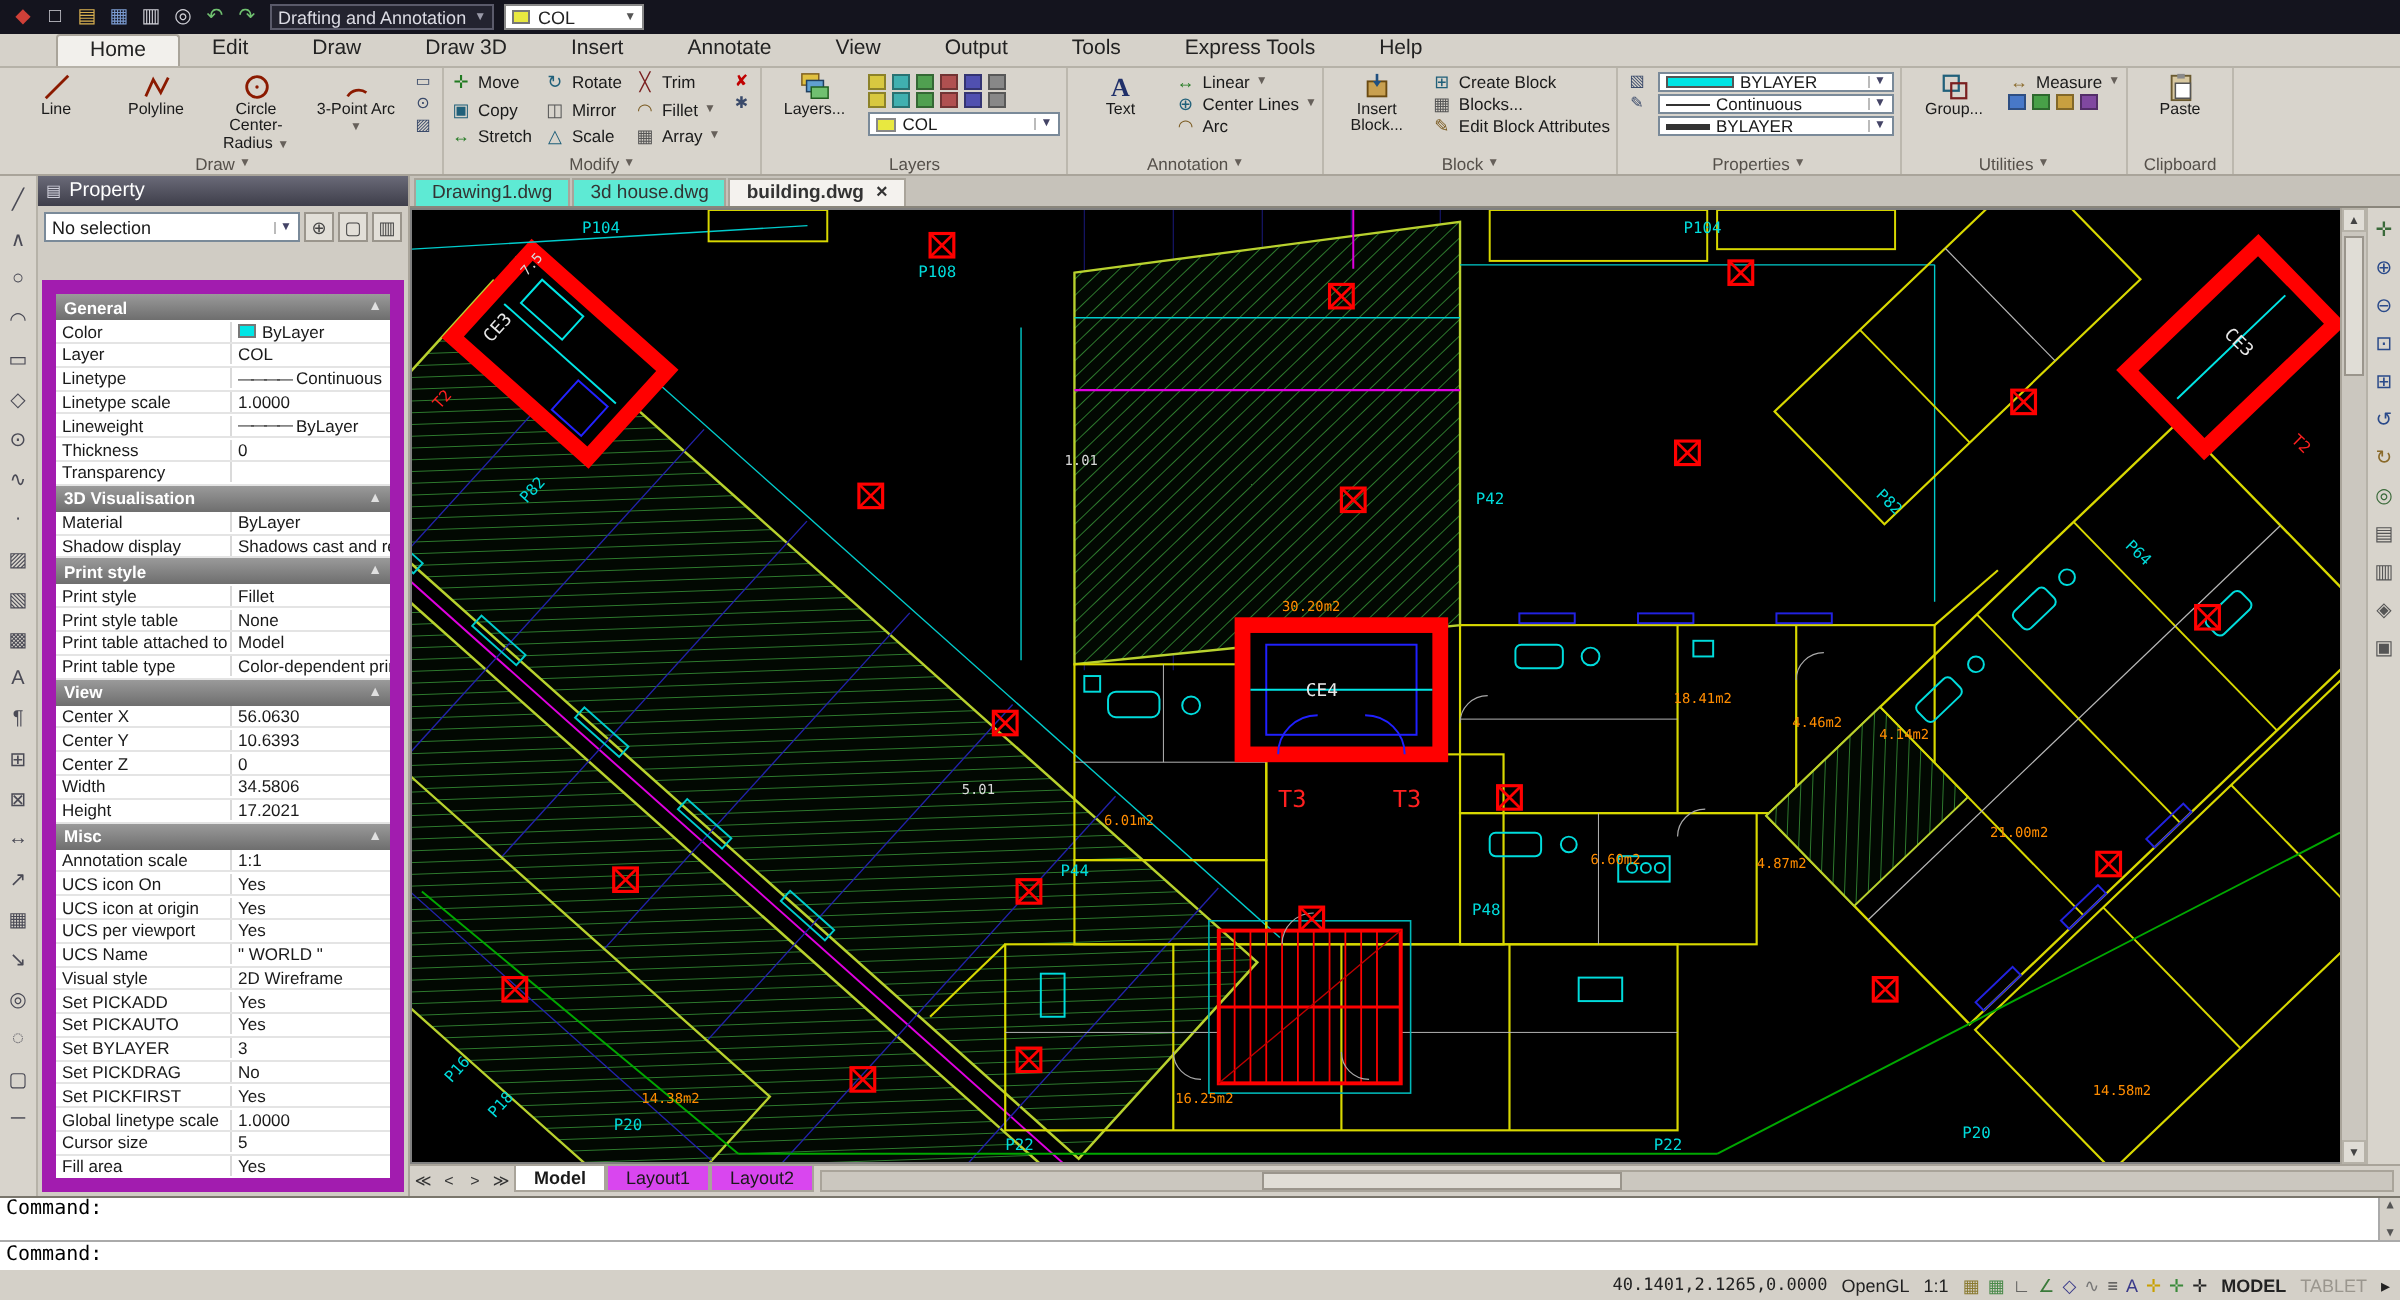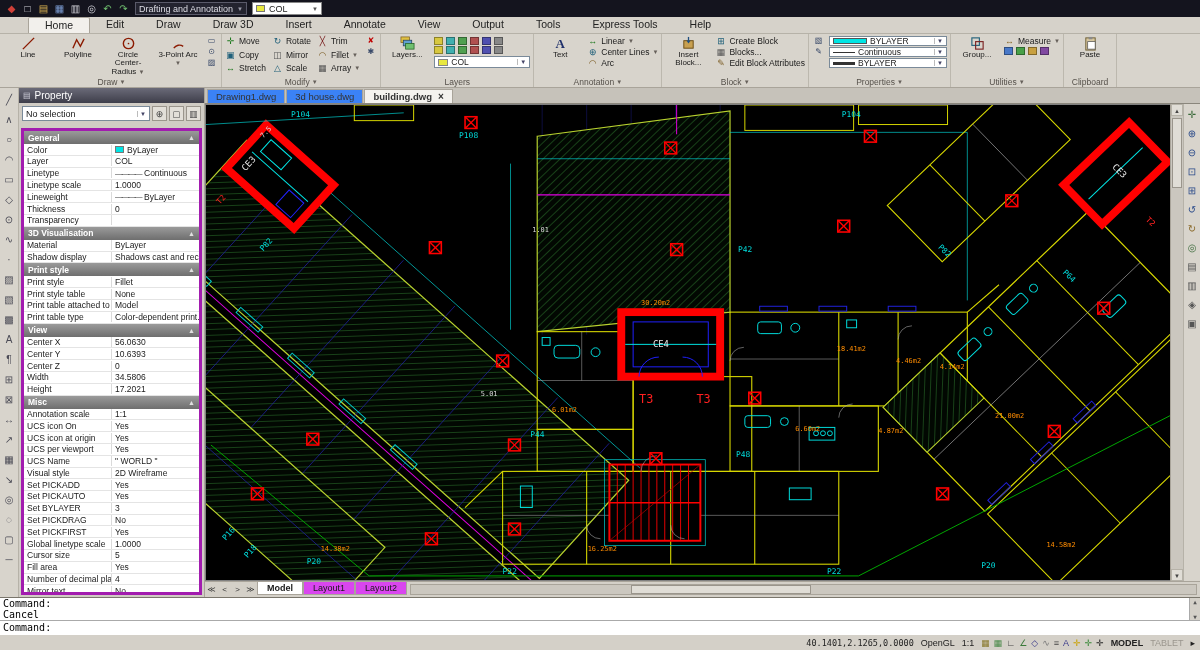--- a/index.html
+++ b/index.html
@@ -58,33 +58,33 @@
 .tbtn{width:17px;height:19px;font-size:10px;color:#4a4a55;display:flex;align-items:center;justify-content:center;}
 
 
 .propwrap{width:186px;background:#d0ccc4;border-right:1px solid #a9a49a;display:flex;flex-direction:column;}
 .prop-head{height:15px;background:linear-gradient(#6a6a78,#3e3e4a);color:#fff;font-size:10px;display:flex;align-items:center;gap:4px;padding:0 4px;flex:0 0 15px;}
 .ph-icon{font-size:8px;color:#cfcfda;}
 .prop-selrow{height:21px;display:flex;align-items:center;gap:2px;padding:2px 3px;flex:0 0 21px;}
 .psel{flex:1;height:15px;background:#fff;border:1px solid #7a8a99;font-size:9px;display:flex;align-items:center;padding:0 3px;}
 .psel .carr{margin-left:auto;font-size:6px;color:#446;border-left:1px solid #bbb;padding-left:2px;}
 .pselbtn{width:15px;height:15px;border:1px solid #9a958c;background:#e2dfd8;font-size:9px;display:flex;align-items:center;justify-content:center;color:#444;}
-.prop-table{flex:1;background:#fff;border:3px solid #a21caf;margin:4px 2px 2px;overflow:hidden;}
+.prop-table{flex:1;background:#fff;border:7px solid #a21caf;margin:16px 2px 2px;overflow:hidden;}
 .psec{height:13px;background:linear-gradient(#9a9a9a,#6e6e6e);color:#fff;display:flex;align-items:center;padding:0 4px;font-weight:bold;font-size:8.5px;}
 .psec-a{margin-left:auto;font-size:7px;color:#e0e0e0;}
 .prow{display:grid;grid-template-columns:88px 1fr;height:11.8px;border-bottom:1px solid #e4e4e4;align-items:center;}
 .plab{padding:0 3px;border-right:1px solid #dadada;white-space:nowrap;overflow:hidden;font-size:8.5px;}
 .pval{padding:0 3px;display:flex;align-items:center;gap:3px;font-size:8.5px;white-space:nowrap;overflow:hidden;}
 .swatch{width:9px;height:7px;background:#00e5e5;border:1px solid #777;flex:0 0 9px;}
 .lnic{letter-spacing:-1.5px;color:#333;font-size:8px;}
 
 
 .main{flex:1;display:flex;flex-direction:column;min-width:0;background:#d4d0c8;}
 .doctabs{flex:0 0 16px;display:flex;align-items:flex-end;background:#c6c2ba;border-bottom:1px solid #8a867c;padding-left:2px;gap:1px;}
-.dtab{height:14px;padding:0 8px;font-size:9.5px;display:flex;align-items:center;background:#3b82f6;border:1px solid #a9a49a;border-bottom:none;color:#333;}
+.dtab{height:14px;padding:0 8px;font-size:9.5px;display:flex;align-items:center;background:#5eead4;border:1px solid #a9a49a;border-bottom:none;color:#333;}
 .dtab.active{background:#f4f2ee;font-weight:bold;}
 .closex{margin-left:6px;color:#333;font-size:10px;line-height:8px;}
 .canvasrow{flex:1;display:flex;min-height:0;}
 .cad-holder{flex:1;background:#000;border:1px solid #808080;border-right:none;min-width:0;}
 #cad{width:100%;height:100%;display:block;}
 .vscroll{width:13px;background:#d4d0c8;border-left:1px solid #a9a49a;display:flex;flex-direction:column;}
 .vs-btn{height:12px;font-size:6px;text-align:center;line-height:12px;color:#444;background:#e0ddd6;border:1px solid #b6b2a8;}
 .vs-track{flex:1;position:relative;background:#cbc7bf;}
 .vs-thumb{position:absolute;top:2px;left:1px;right:1px;height:70px;background:#e0ddd6;border:1px solid #9a958c;}
 .right-toolbar{width:17px;background:#d8d4cc;border-left:1px solid #b6b2a8;display:flex;flex-direction:column;align-items:center;padding-top:3px;gap:4px;}
@@ -1097,21 +1097,20 @@
     </div>
   </div>
 
   <div class="cmdwin">
     <div class="cmd-hist" id="cmdHist">
       <div class="cmd-scroll">
           <span>▲</span>
           <span>▼</span>
         </div>
     <div class="cline">Command:</div>
-        <div class="cline">Cancel</div>
       </div>
     <div class="cmd-input">
       <span>Command:</span>
     </div>
   </div>
 
   <div class="statusbar">
     <div class="sb-spacer"></div>
     <span class="sb-coords">40.1401,2.1265,0.0000</span>
     <span>OpenGL</span>

